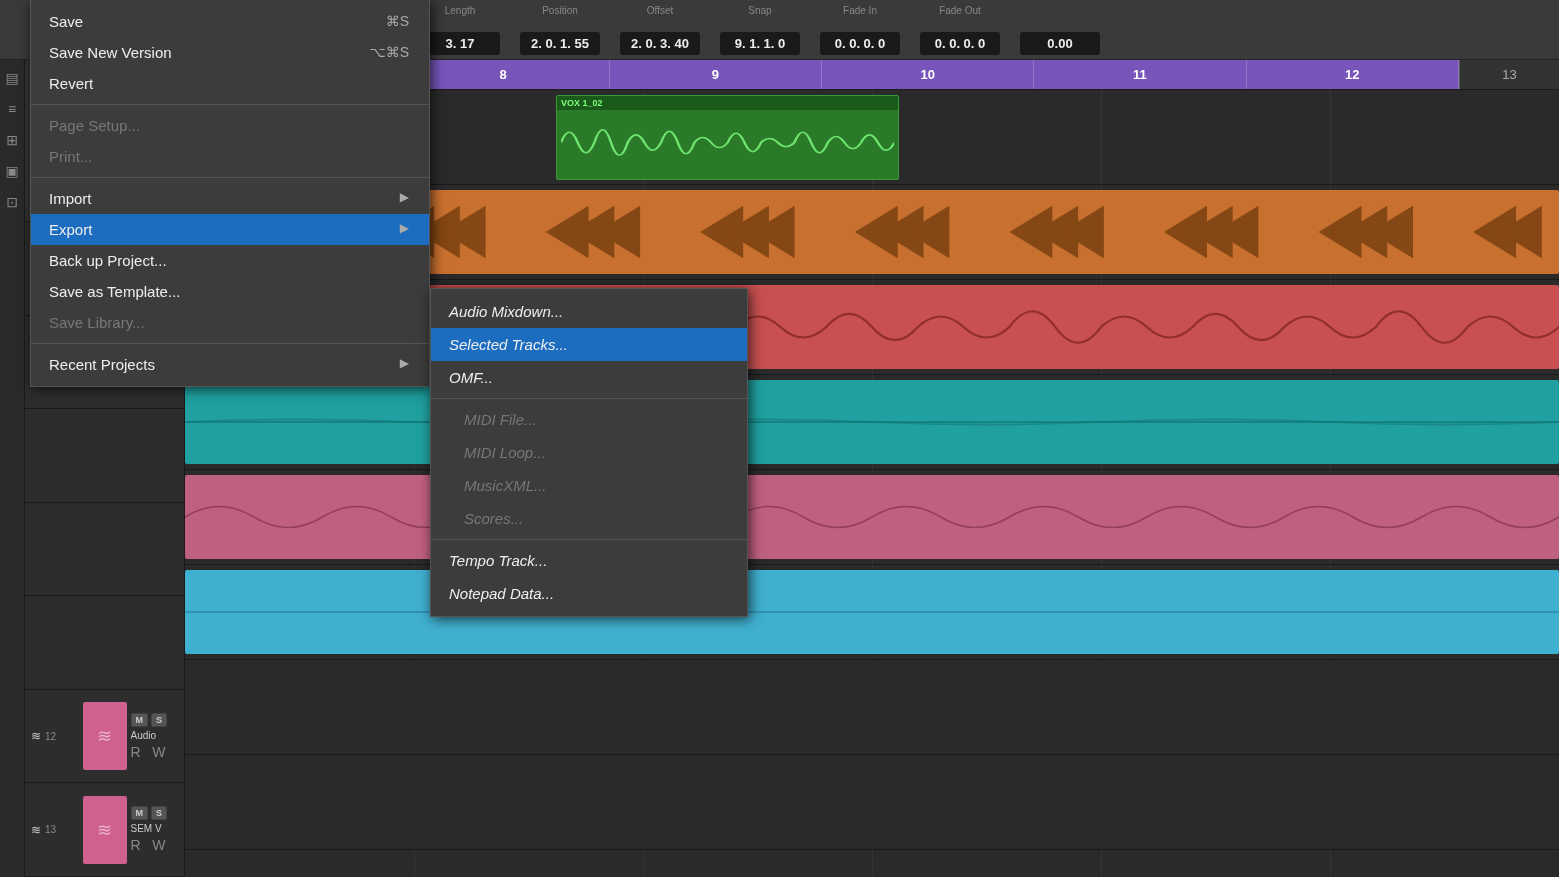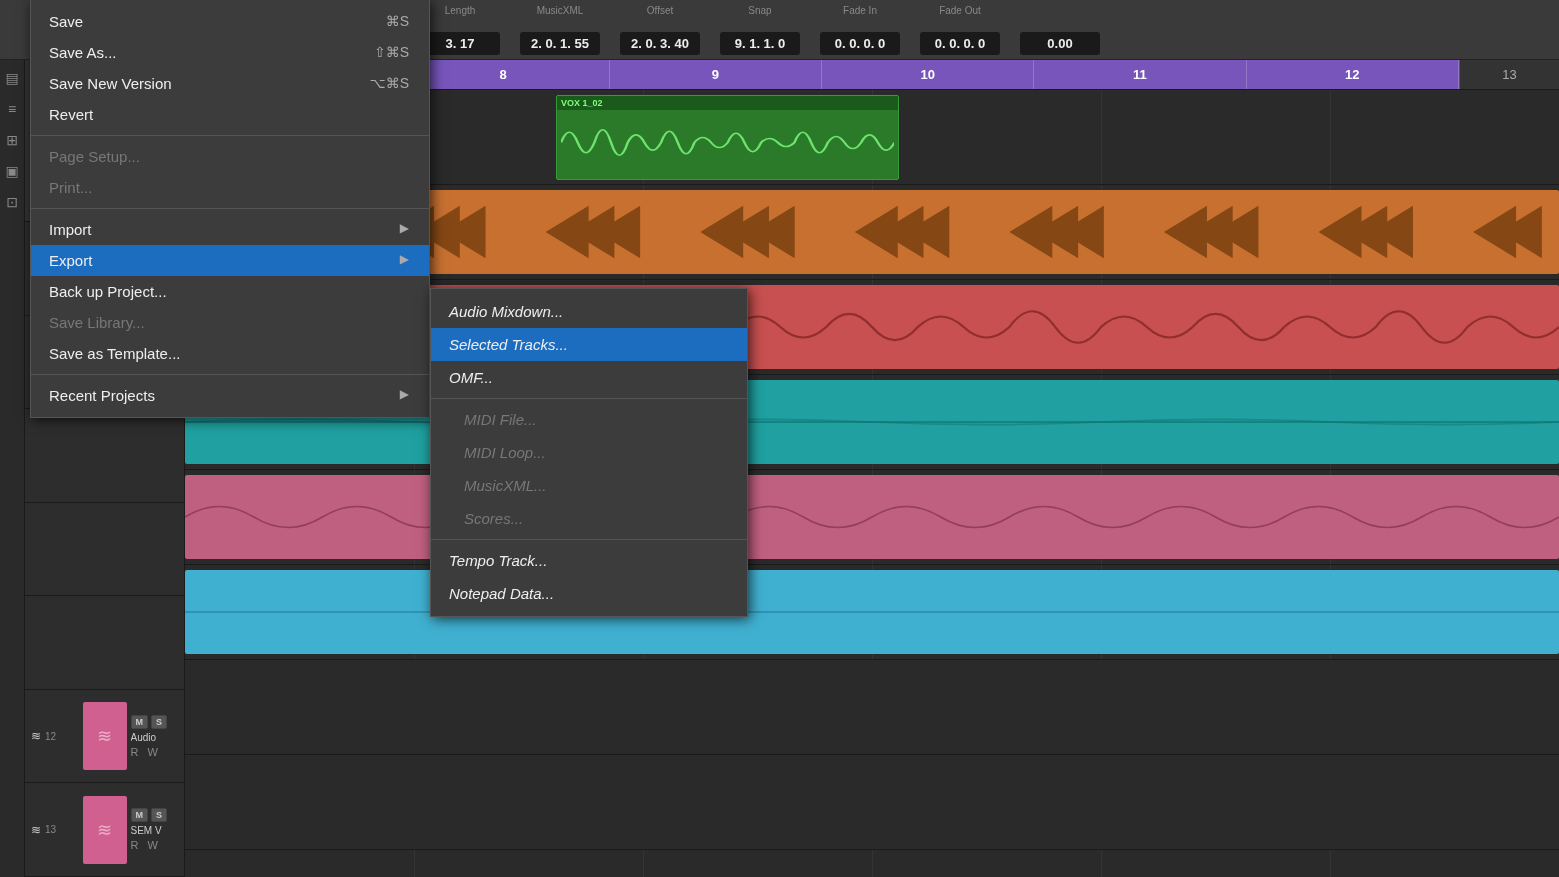--- a/index.html
+++ b/index.html
@@ -173,21 +173,21 @@
       border: 1px solid #444;
       color: #ccc;
       font-size: 9px;
       padding: 1px 4px;
       border-radius: 2px;
       font-weight: bold;
     }
 
     .track-rw {
       color: #888;
-      font-size: 11px;
+      font-size: 14px;
     }
 
     
     .timeline-area {
       flex: 1;
       background: #2a2a2a;
       position: relative;
       overflow: hidden;
     }
 
@@ -341,21 +341,21 @@
 
 <div class="daw-bg"></div>
 
 <div class="top-bar">
   <div class="transport-info">
     <div class="transport-group">
       <div class="transport-label">Length</div>
       <div class="transport-value">3. 17</div>
     </div>
     <div class="transport-group">
-      <div class="transport-label">MusicXML</div>
+      <div class="transport-label">Position</div>
       <div class="transport-value">2. 0. 1. 55</div>
     </div>
     <div class="transport-group">
       <div class="transport-label">Offset</div>
       <div class="transport-value">2. 0. 3. 40</div>
     </div>
     <div class="transport-group">
       <div class="transport-label">Snap</div>
       <div class="transport-value">9. 1. 1. 0</div>
     </div>
@@ -572,24 +572,20 @@
 </div>
 
 <div class="menu-overlay">
 
   <div class="file-menu">
     <div class="menu-item">
       <span>Save</span>
       <span class="menu-shortcut">⌘S</span>
     </div>
     <div class="menu-item">
-      <span>Save As...</span>
-      <span class="menu-shortcut">⇧⌘S</span>
-    </div>
-    <div class="menu-item">
       <span>Save New Version</span>
       <span class="menu-shortcut">⌥⌘S</span>
     </div>
     <div class="menu-item">
       <span>Revert</span>
     </div>
     <div class="menu-separator"></div>
     <div class="menu-item disabled">
       <span>Page Setup...</span>
     </div>
@@ -601,25 +597,25 @@
       <span>Import</span>
       <span class="menu-arrow">▶</span>
     </div>
     <div class="menu-item active">
       <span>Export</span>
       <span class="menu-arrow">▶</span>
     </div>
     <div class="menu-item">
       <span>Back up Project...</span>
     </div>
+    <div class="menu-item">
+      <span>Save as Template...</span>
+    </div>
     <div class="menu-item disabled">
       <span>Save Library...</span>
-    </div>
-    <div class="menu-item">
-      <span>Save as Template...</span>
     </div>
     <div class="menu-separator"></div>
     <div class="menu-item">
       <span>Recent Projects</span>
       <span class="menu-arrow">▶</span>
     </div>
   </div>
 
   <div class="export-submenu">
     <div class="export-menu-item">

